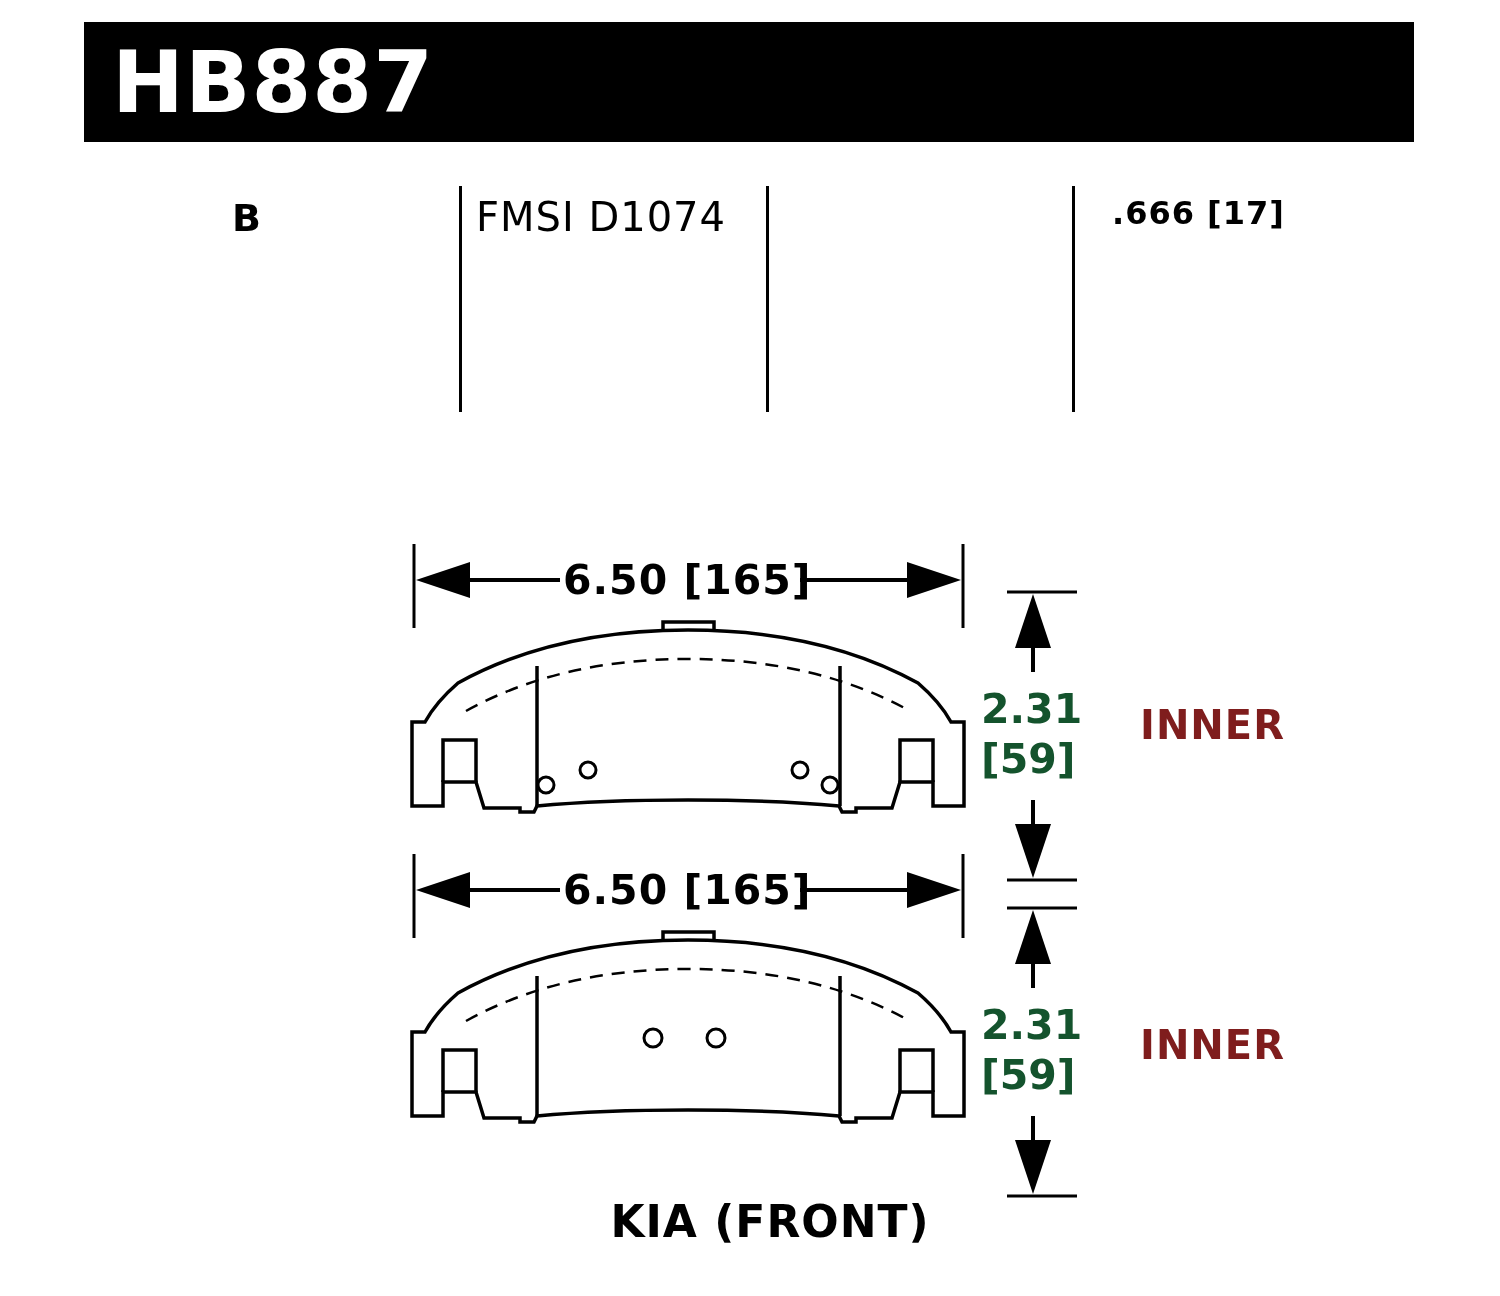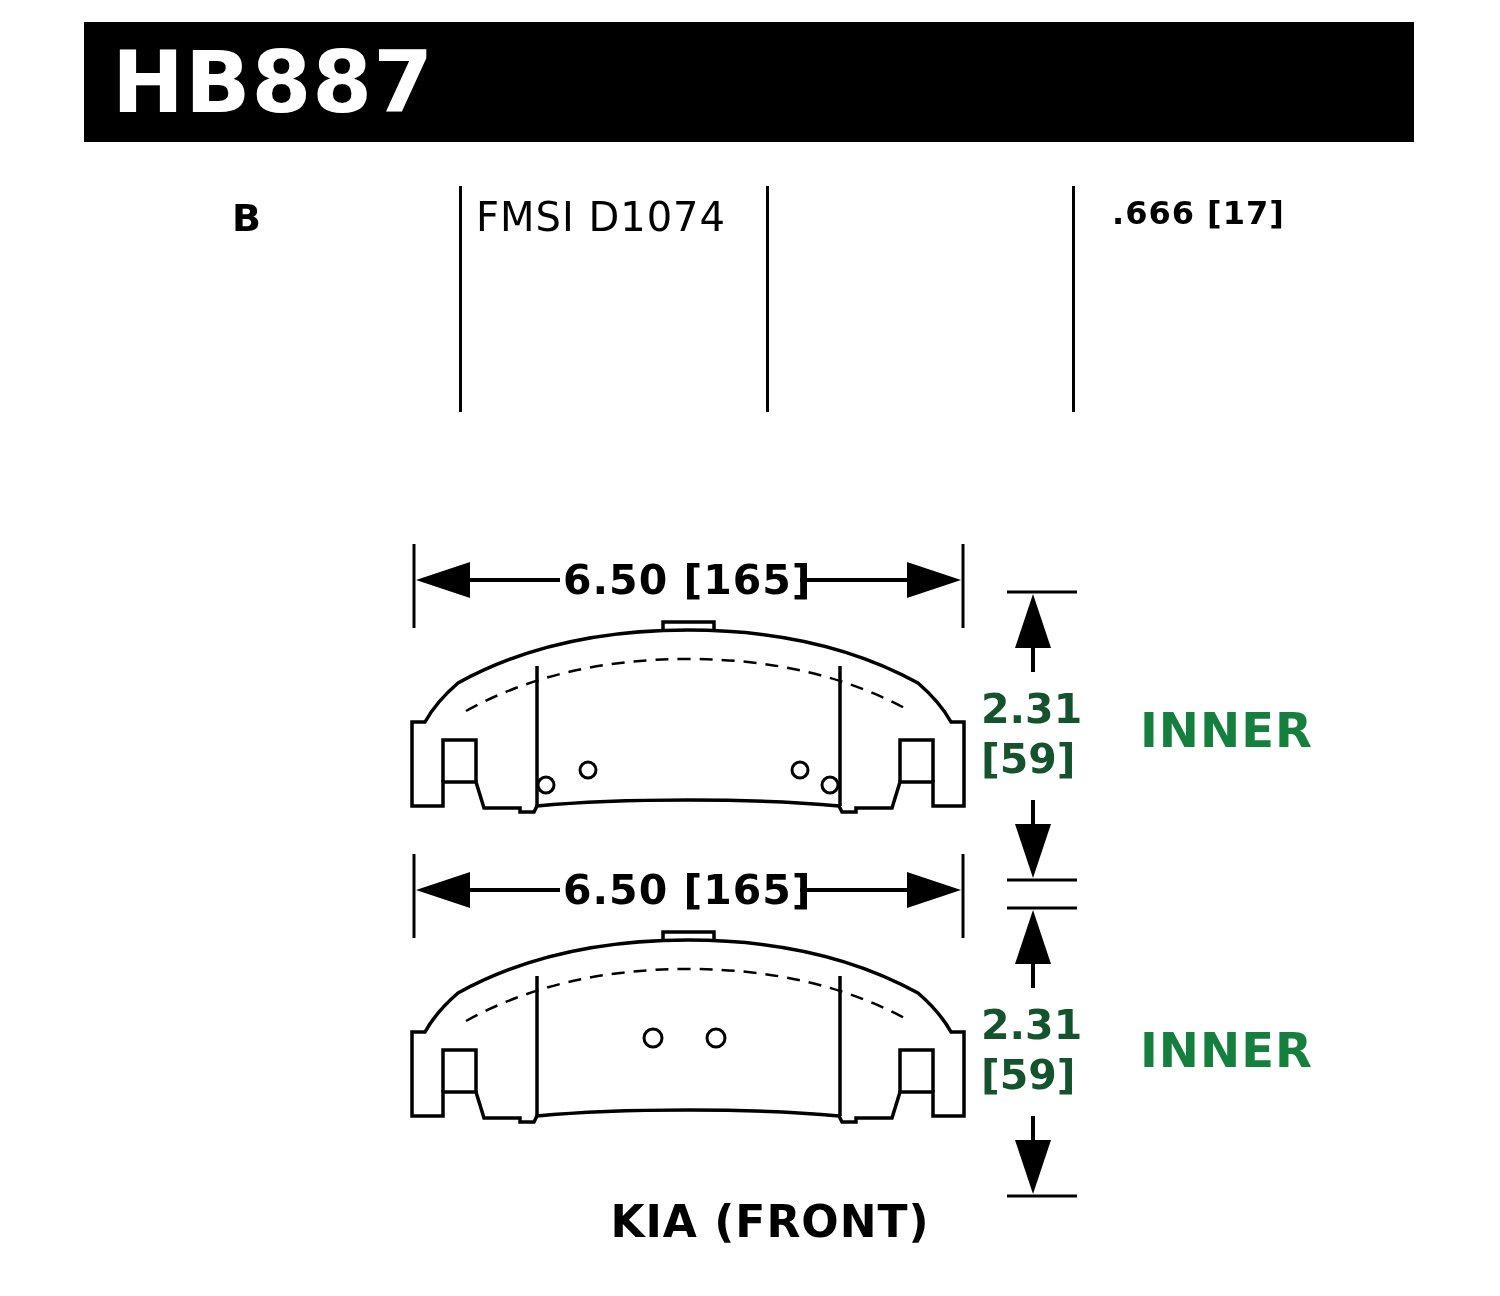--- a/index.html
+++ b/index.html
@@ -101,23 +101,23 @@
     font-weight: bold;
     color: #14532d;
     line-height: 50px;
     white-space: nowrap;
   }
   .dim-h-1 { left: 981px; top: 684px; width: 104px; }
   .dim-h-2 { left: 981px; top: 1000px; }
 
   .side-label {
     position: absolute;
-    font-size: 48px;
-    font-weight: bold;
-    color: #15803d;
+    font-size: 40px;
+    font-weight: bold;
+    color: #7f1d1d;
     letter-spacing: 1px;
     white-space: nowrap;
   }
   .side-inner { left: 1140px; top: 702px; }
   .side-outer { left: 1140px; top: 1022px; }
 
   .caption {
     position: absolute;
     left: 0;
     top: 1196px;

